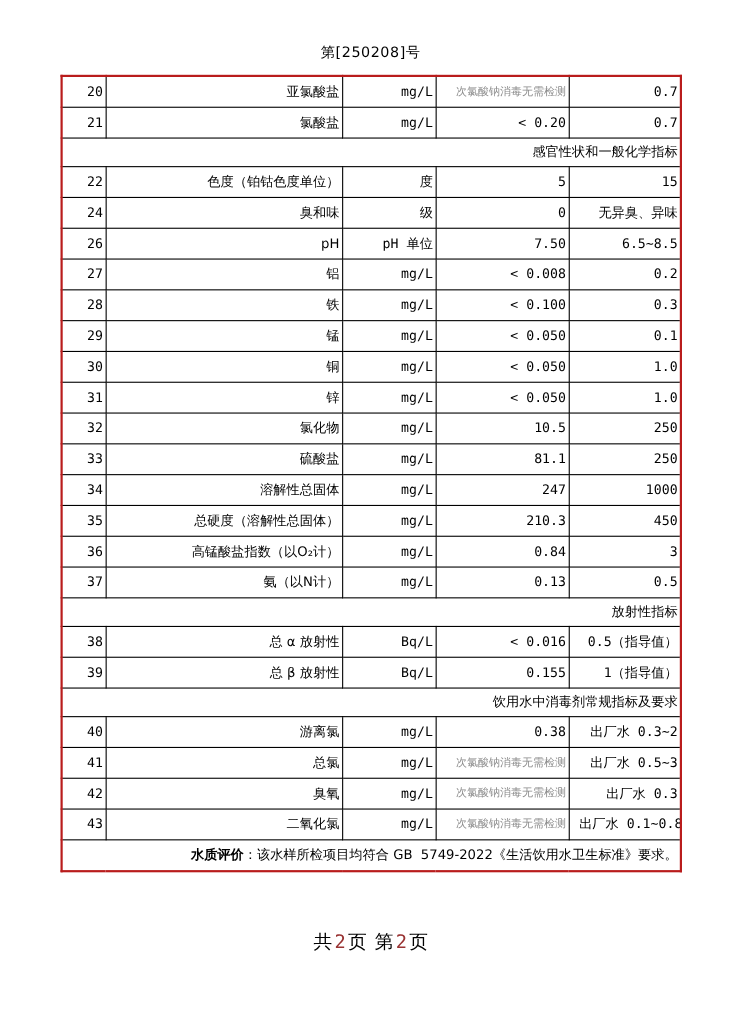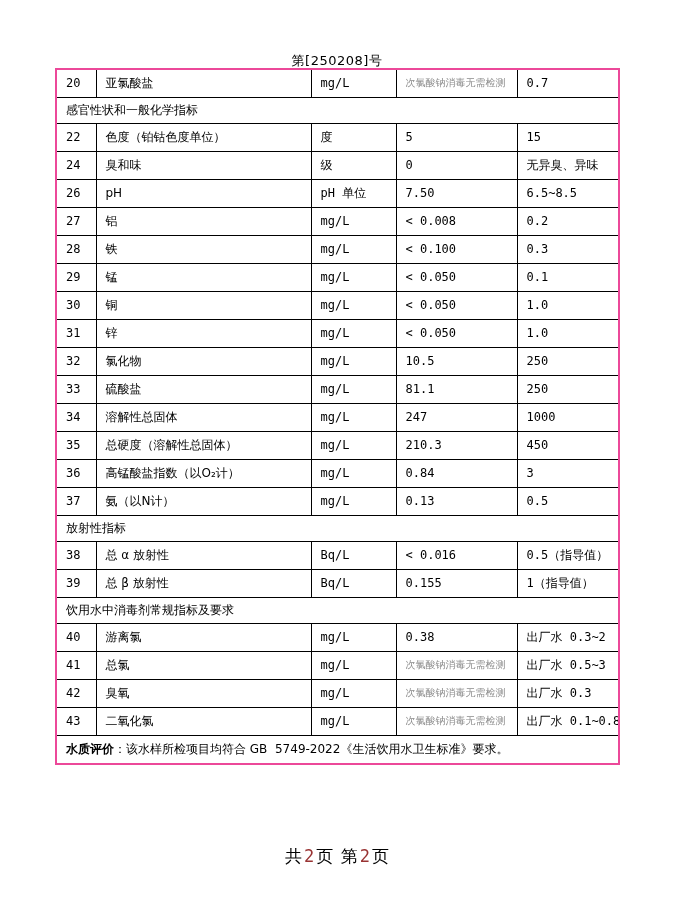--- a/index.html
+++ b/index.html
@@ -12,28 +12,29 @@
     overflow: hidden;
   }
   .page {
     position: absolute; top: 0; left: 0;
     width: 674px; height: 918px;
     background: #ffffff;
   }
   .doc-number {
     position: absolute; top: 39px; left: 0;
     width: 100%; text-align: center;
-    font-size: 13px; letter-spacing: 0.5px; margin-top: 13px;
+    font-size: 13px; letter-spacing: 0.5px;
   }
   table.report-table {
     position: absolute; top: 68px; left: 55px;
     width: 563px;
     border-collapse: collapse;
     table-layout: fixed;
-    border: 2px solid #ec4899;
+    border: 2px solid #b91c1c;
+    text-align: right;
   }
   td {
     border: 1px solid #000;
     font-size: 12px;
     height: 28px;
     padding: 0 2px 0 9px;
     vertical-align: middle;
     white-space: nowrap;
     overflow: hidden;
   }
@@ -83,20 +84,27 @@
     </colgroup>
     <tbody id="table-body">
         <tr>
           <td class="col-no">20</td>
           <td class="col-name">亚氯酸盐</td>
           <td class="col-unit">mg/L</td>
           <td class="col-value note">次氯酸钠消毒无需检测</td>
           <td class="col-limit">0.7</td>
         </tr>
         <tr>
+          <td class="col-no">21</td>
+          <td class="col-name">氯酸盐</td>
+          <td class="col-unit">mg/L</td>
+          <td class="col-value">&lt; 0.20</td>
+          <td class="col-limit">0.7</td>
+        </tr>
+        <tr>
           <td colspan="5" class="section-cell">感官性状和一般化学指标</td>
         </tr>
         <tr>
           <td class="col-no">22</td>
           <td class="col-name">色度（铂钴色度单位）</td>
           <td class="col-unit">度</td>
           <td class="col-value">5</td>
           <td class="col-limit">15</td>
         </tr>
         <tr>

